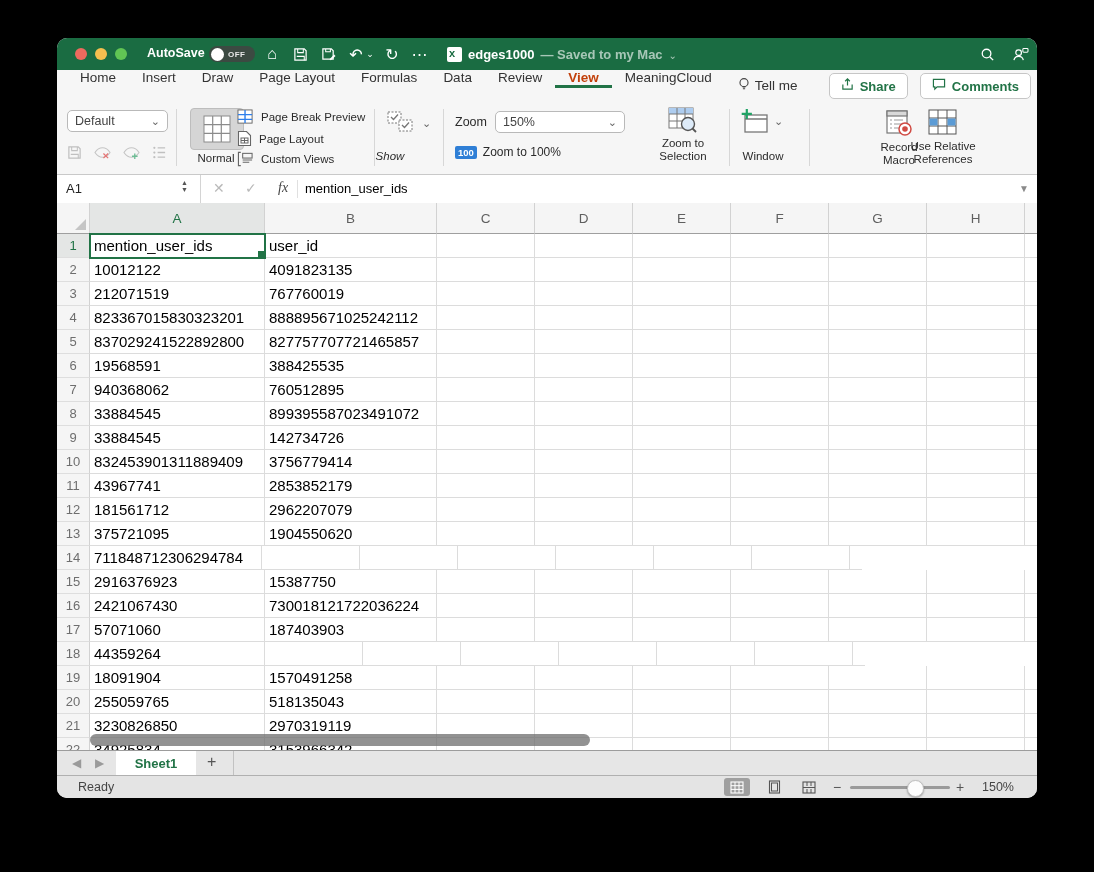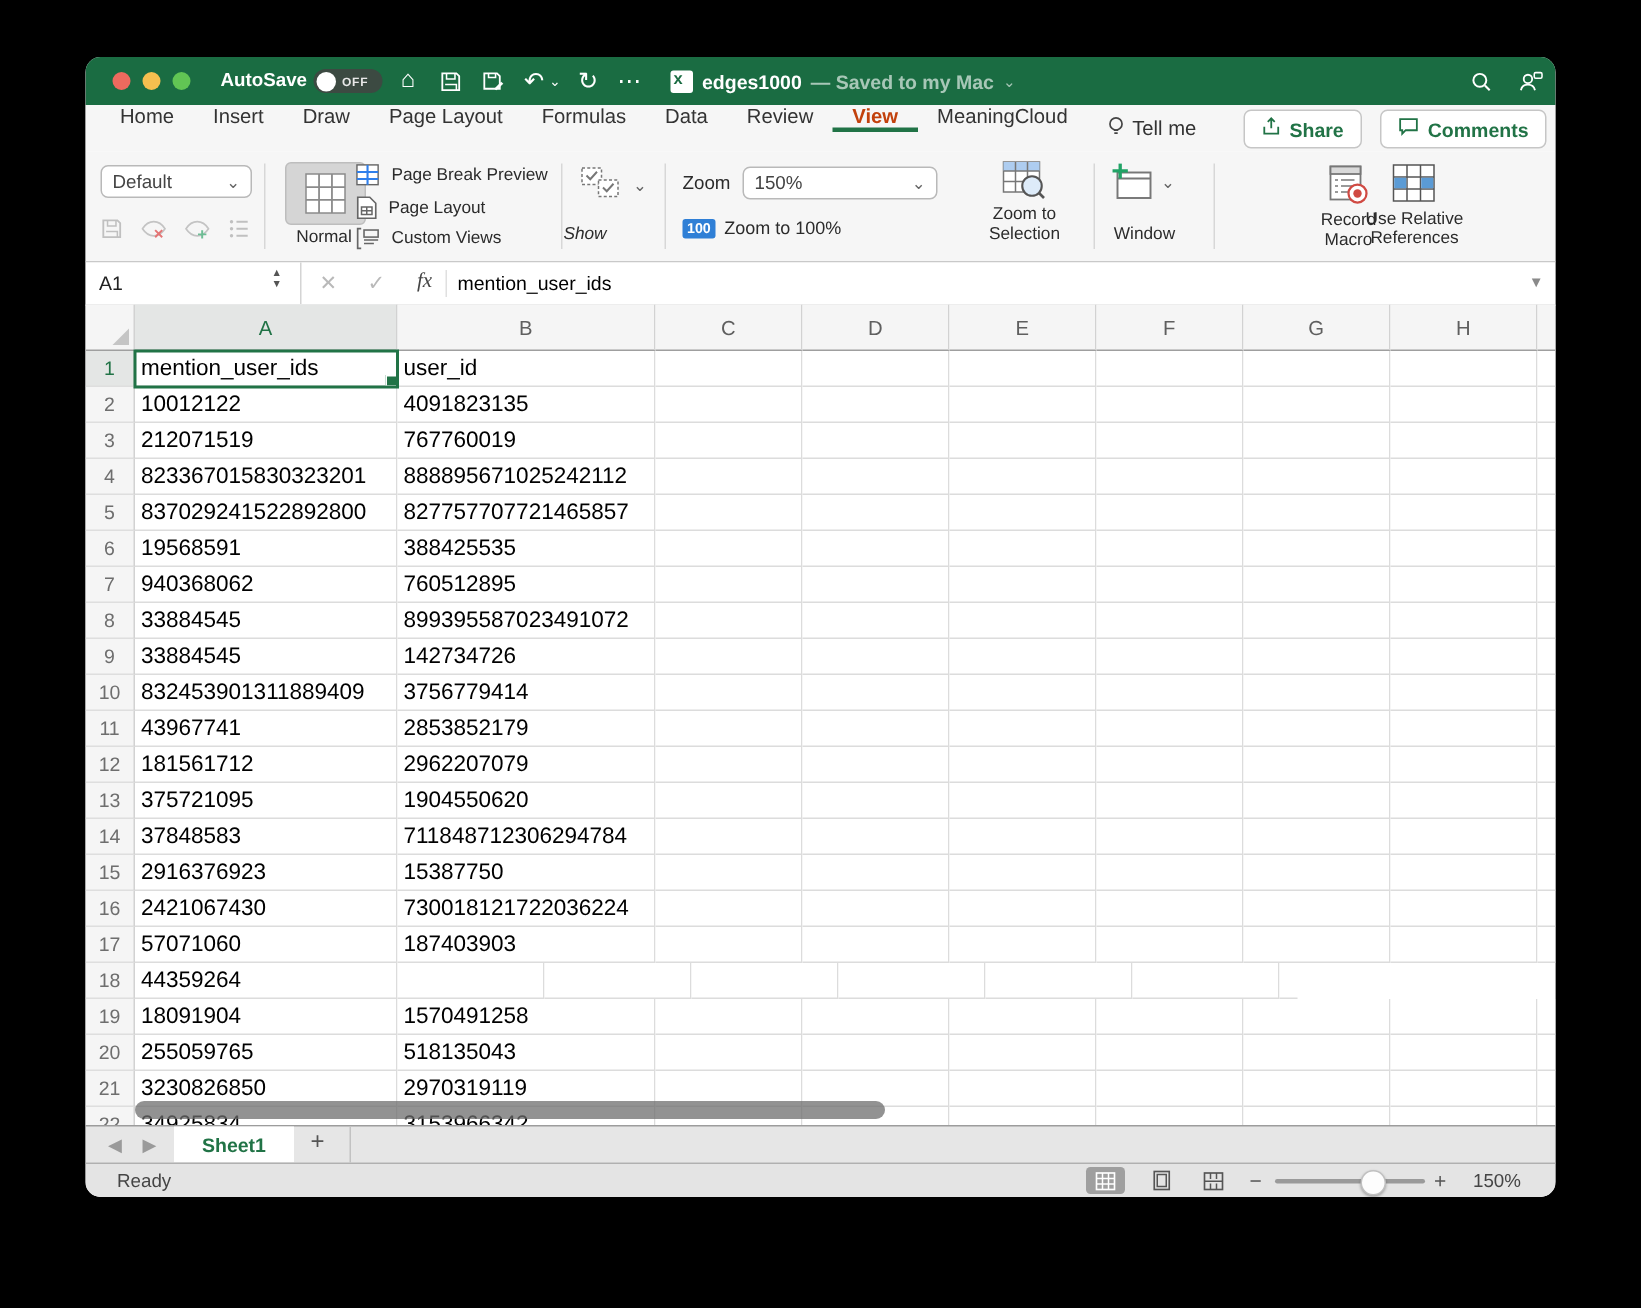--- a/index.html
+++ b/index.html
@@ -486,21 +486,20 @@
           <div class="gcell" style="width: 98px;"></div>
           <div class="gcell" style="width: 98px;"></div>
           <div class="gcell" style="width: 98px;"></div>
           <div class="gcell" style="width: 98px;"></div>
           <div class="gcell" style="width: 98px;"></div>
           <div class="gcell" style="width: 98px;"></div>
           <div class="gcell" style="width: 12px; border-right: none;"></div>
         </div>
         <div class="grow">
           <div class="rnum" style="width: 33px;">14</div>
-          <div class="gcell" style="width: 175px;">37848583</div>
           <div class="gcell" style="width: 172px;">711848712306294784</div>
           <div class="gcell" style="width: 98px;"></div>
           <div class="gcell" style="width: 98px;"></div>
           <div class="gcell" style="width: 98px;"></div>
           <div class="gcell" style="width: 98px;"></div>
           <div class="gcell" style="width: 98px;"></div>
           <div class="gcell" style="width: 98px;"></div>
           <div class="gcell" style="width: 12px; border-right: none;"></div>
         </div>
         <div class="grow">

